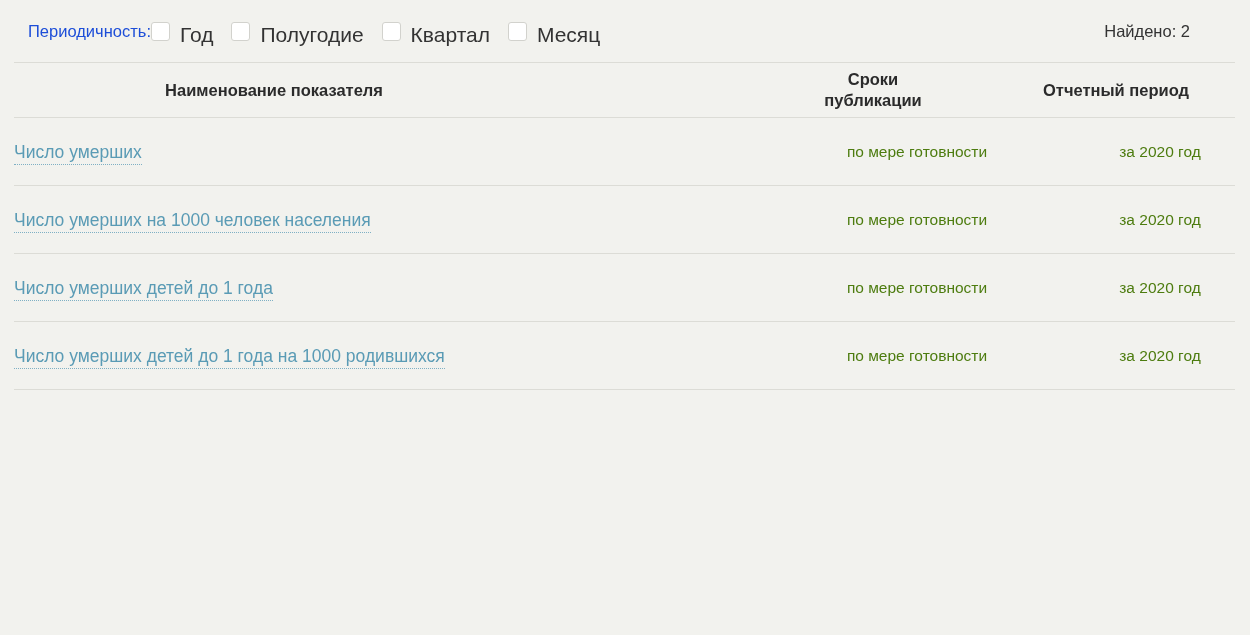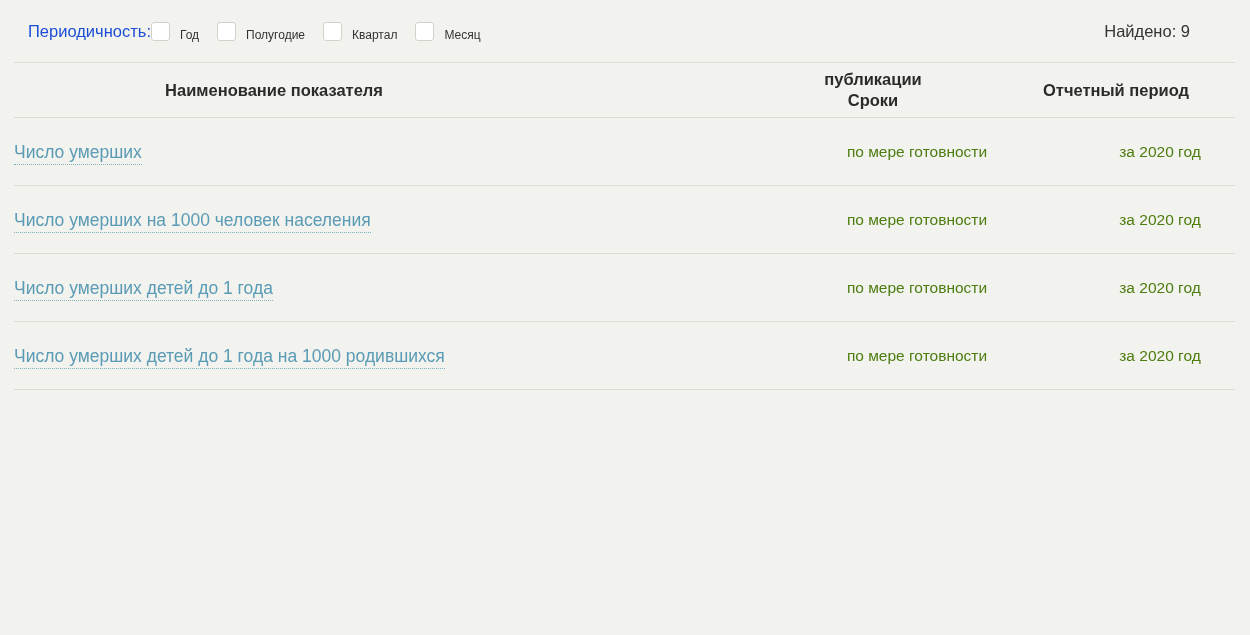--- a/index.html
+++ b/index.html
@@ -57,21 +57,21 @@
     height: 19px;
     background: #ffffff;
     border: 1px solid #d2d2cd;
     border-radius: 3px;
     box-sizing: border-box;
     display: inline-block;
     cursor: pointer;
   }
 
   .check-text {
-    font-size: 12px;
+    font-size: 21px;
     color: #333333;
     margin-left: 10px;
     white-space: nowrap;
     margin-top: 8px;
   }
 
   .found-count {
     font-size: 16.5px;
     color: #333333;
     white-space: nowrap;
@@ -180,34 +180,34 @@
         <span class="checkbox"></span>
         <span class="check-text">Квартал</span>
       </label>
 
       <label class="check-group">
         <span class="checkbox"></span>
         <span class="check-text">Месяц</span>
       </label>
     </div>
 
-    <div class="found-count">Найдено: 9</div>
+    <div class="found-count">Найдено: 2</div>
   </div>
 
   <div class="divider"></div>
 
   <div class="table">
 
     <div class="row head-row">
       <div class="col-name">
         <div class="head-cell name">Наименование показателя</div>
       </div>
       <div class="col-terms">
+        <div class="head-cell">Сроки</div>
         <div class="head-cell">публикации</div>
-        <div class="head-cell">Сроки</div>
       </div>
       <div class="col-period">
         <div class="head-cell">Отчетный период</div>
       </div>
     </div>
 
     <div class="row-divider"></div>
 
     <div class="row data-row">
       <div class="col-name">

